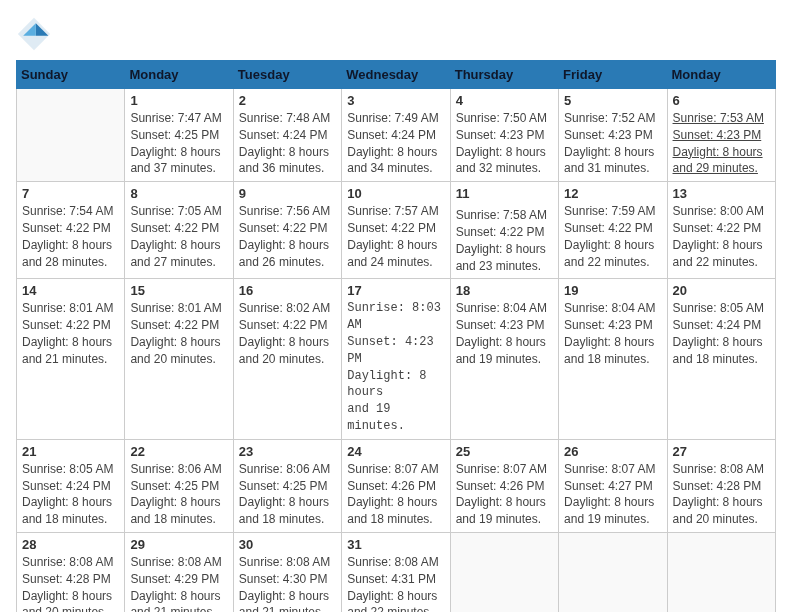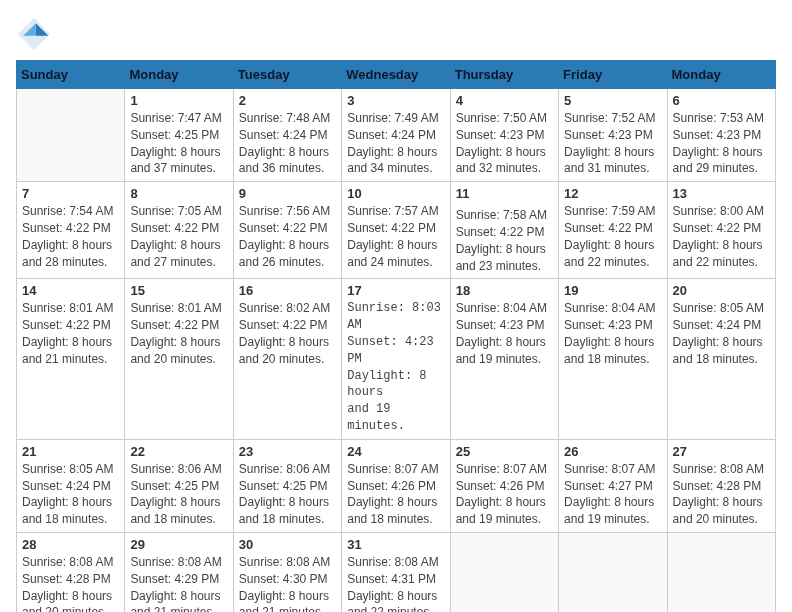--- a/index.html
+++ b/index.html
@@ -158,21 +158,21 @@
         </td>
         <td>
           <span class="day-number">5</span>
           <div class="cell-info" style="white-space: pre-line;">Sunrise: 7:52 AM
 Sunset: 4:23 PM
 Daylight: 8 hours
 and 31 minutes.</div>
         </td>
         <td>
           <span class="day-number">6</span>
-          <div class="cell-info" style="white-space: pre-line;">Sunrise: 7:53 AM
+          <div class="cell-info" style="white-space: pre-line; text-decoration: underline;">Sunrise: 7:53 AM
 Sunset: 4:23 PM
 Daylight: 8 hours
 and 29 minutes.</div>
         </td>
       </tr>
       <tr>
         <td>
           <span class="day-number">7</span>
           <div class="cell-info" style="white-space: pre-line;">Sunrise: 7:54 AM
 Sunset: 4:22 PM

